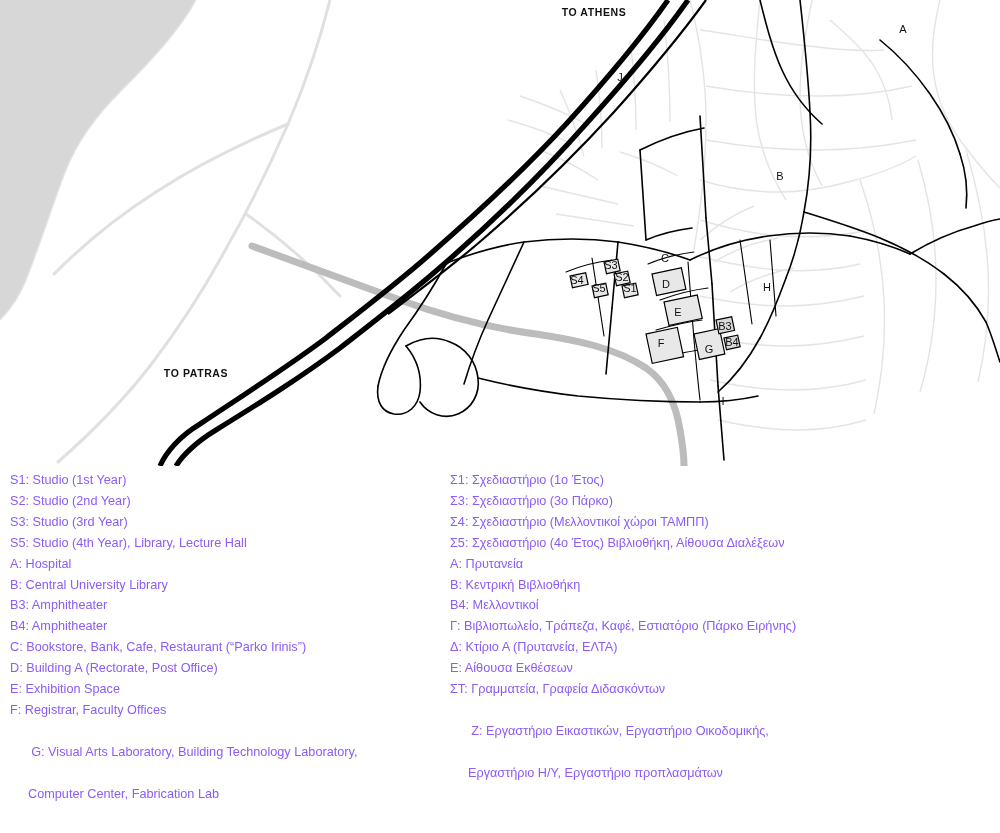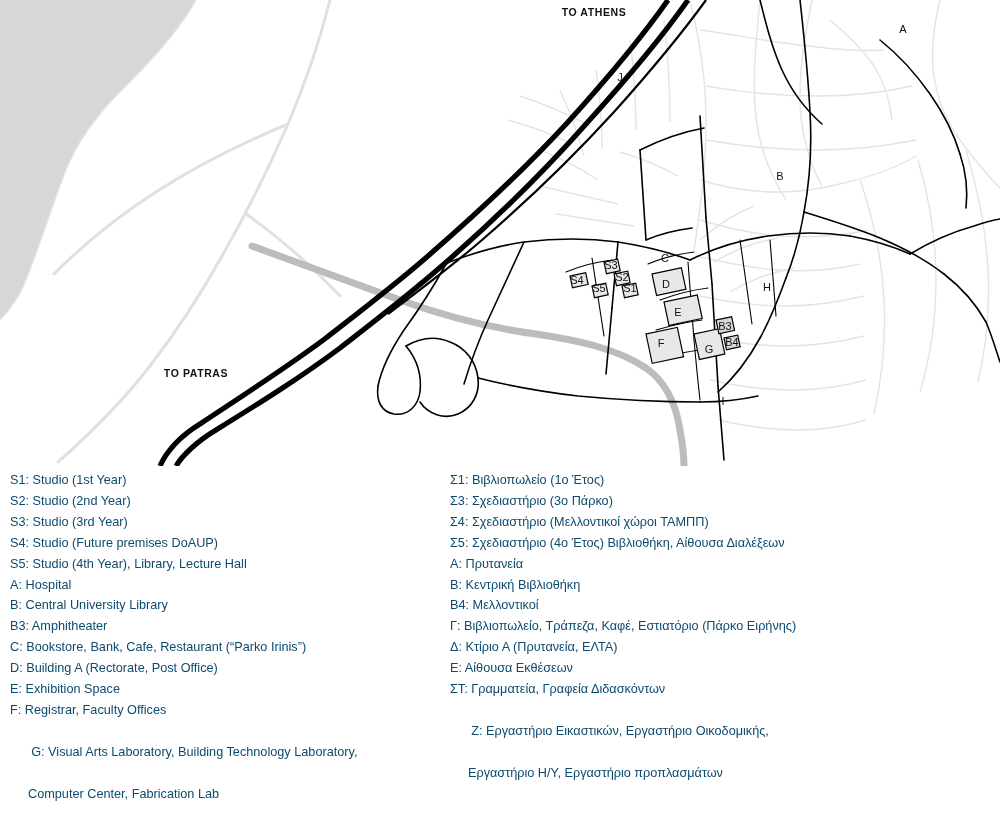--- a/index.html
+++ b/index.html
@@ -46,21 +46,21 @@
   }
   .legend-col {
     position: absolute;
     top: 0;
   }
   #legend-col-en { left: 10px; width: 430px; }
   #legend-col-el { left: 450px; width: 545px; }
   .legend-entry {
     font-size: 12.7px;
     line-height: 20.9px;
-    color: #0c4a6e;
+    color: #8b5cf6;
     white-space: pre-wrap;
   }
   .legend-entry .cont {
     display: block;
     padding-left: 18px;
   }
   .water {
     fill: #d7d7d7;
   }
   .greyroad {
@@ -273,38 +273,38 @@
     </g>
   </svg>
 </div>
 
 <div id="legend">
 
   <div class="legend-col" id="legend-col-en">
     <div class="legend-entry">S1: Studio (1st Year)</div>
     <div class="legend-entry">S2: Studio (2nd Year)</div>
     <div class="legend-entry">S3: Studio (3rd Year)</div>
-    <div class="legend-entry">S4: Studio (Future premises DoAUP)</div>
     <div class="legend-entry">S5: Studio (4th Year), Library, Lecture Hall</div>
     <div class="legend-entry">A: Hospital</div>
     <div class="legend-entry">B: Central University Library</div>
     <div class="legend-entry">B3: Amphitheater</div>
+    <div class="legend-entry">B4: Amphitheater</div>
     <div class="legend-entry">C: Bookstore, Bank, Cafe, Restaurant (“Parko Irinis”)</div>
     <div class="legend-entry">D: Building A (Rectorate, Post Office)</div>
     <div class="legend-entry">E: Exhibition Space</div>
     <div class="legend-entry">F: Registrar, Faculty Offices</div>
     <div class="legend-entry">
       <span>G: Visual Arts Laboratory, Building Technology Laboratory,</span>
       <span class="cont">Computer Center, Fabrication Lab</span>
     </div>
 
   </div>
 
   <div class="legend-col" id="legend-col-el">
-    <div class="legend-entry">Σ1: Βιβλιοπωλείο (1ο Έτος)</div>
+    <div class="legend-entry">Σ1: Σχεδιαστήριο (1ο Έτος)</div>
     <div class="legend-entry">Σ3: Σχεδιαστήριο (3ο Πάρκο)</div>
     <div class="legend-entry">Σ4: Σχεδιαστήριο (Μελλοντικοί χώροι ΤΑΜΠΠ)</div>
     <div class="legend-entry">Σ5: Σχεδιαστήριο (4ο Έτος) Βιβλιοθήκη, Αίθουσα Διαλέξεων</div>
     <div class="legend-entry">Α: Πρυτανεία</div>
     <div class="legend-entry">Β: Κεντρική Βιβλιοθήκη</div>
     <div class="legend-entry">Β4: Μελλοντικοί</div>
     <div class="legend-entry">Γ: Βιβλιοπωλείο, Τράπεζα, Καφέ, Εστιατόριο (Πάρκο Ειρήνης)</div>
     <div class="legend-entry">Δ: Κτίριο Α (Πρυτανεία, ΕΛΤΑ)</div>
     <div class="legend-entry">Ε: Αίθουσα Εκθέσεων</div>
     <div class="legend-entry">ΣΤ: Γραμματεία, Γραφεία Διδασκόντων</div>

